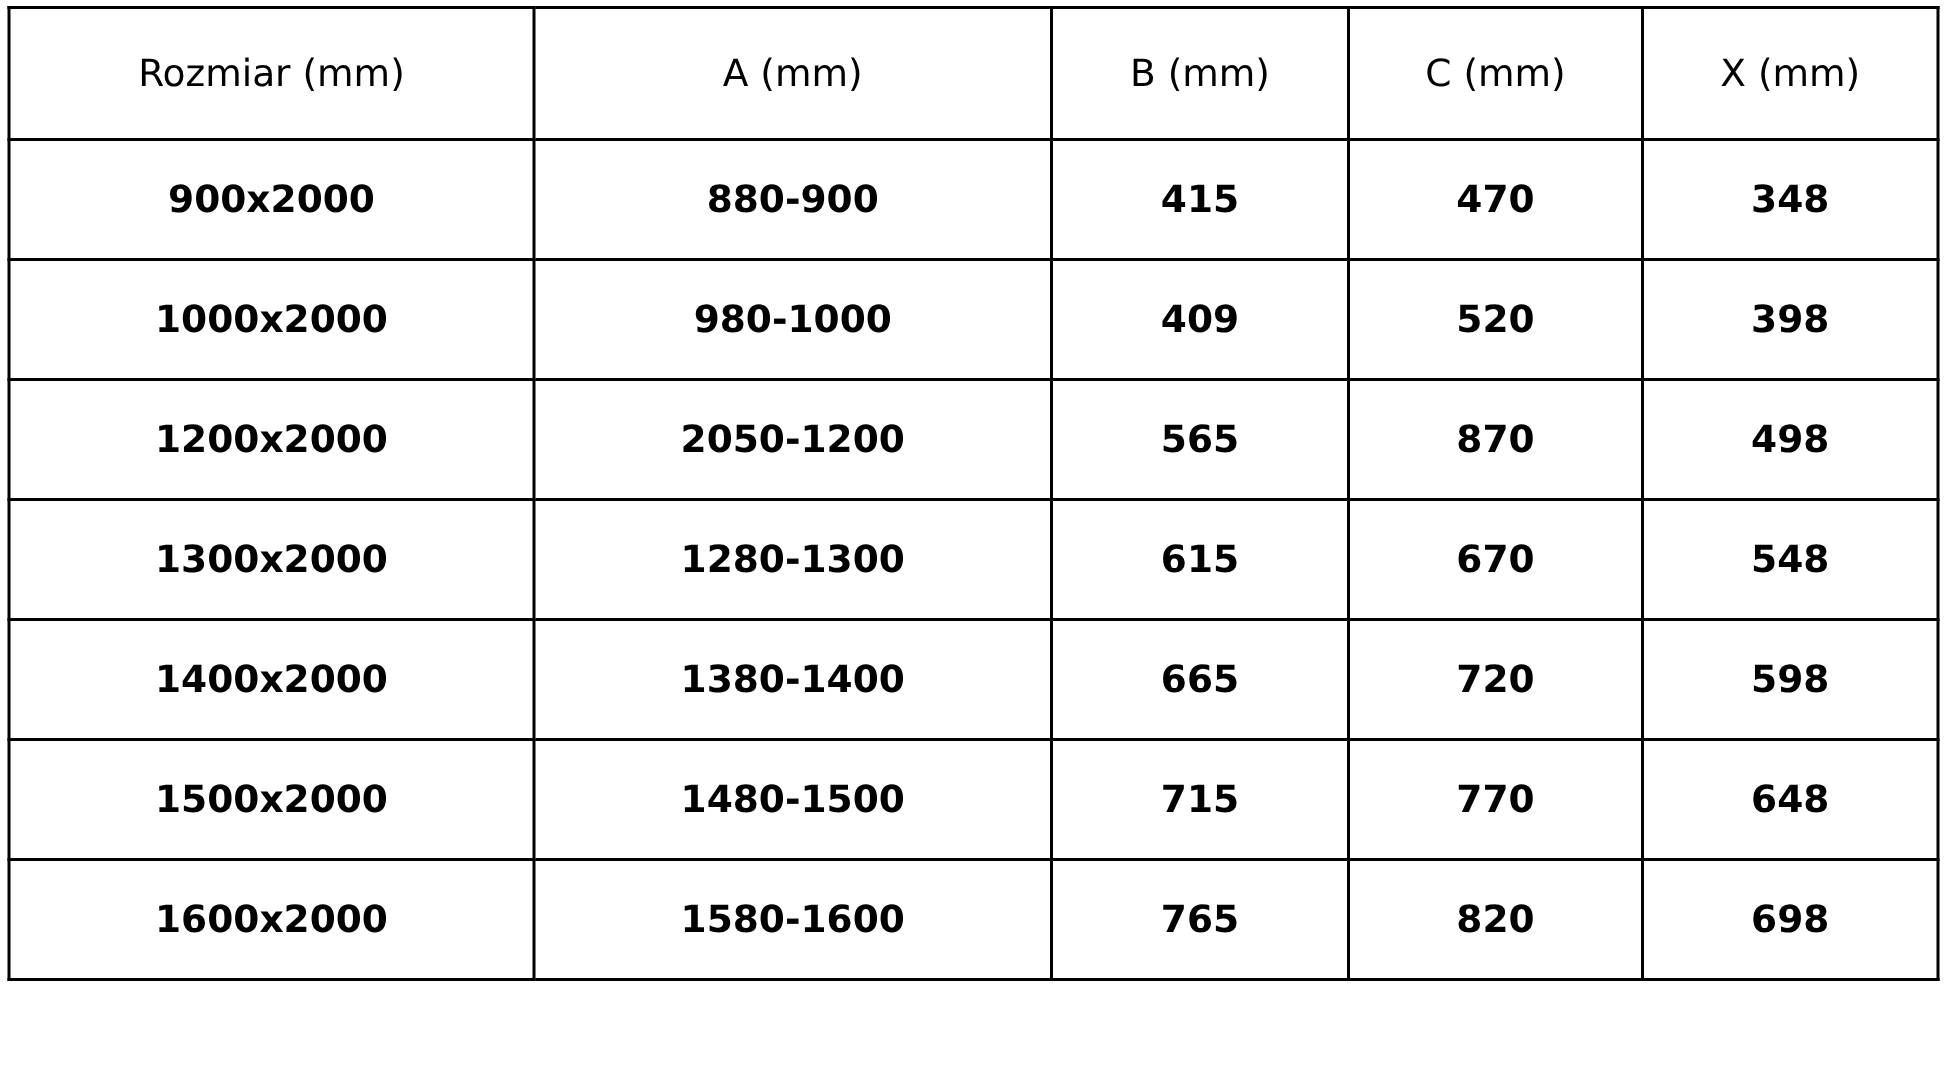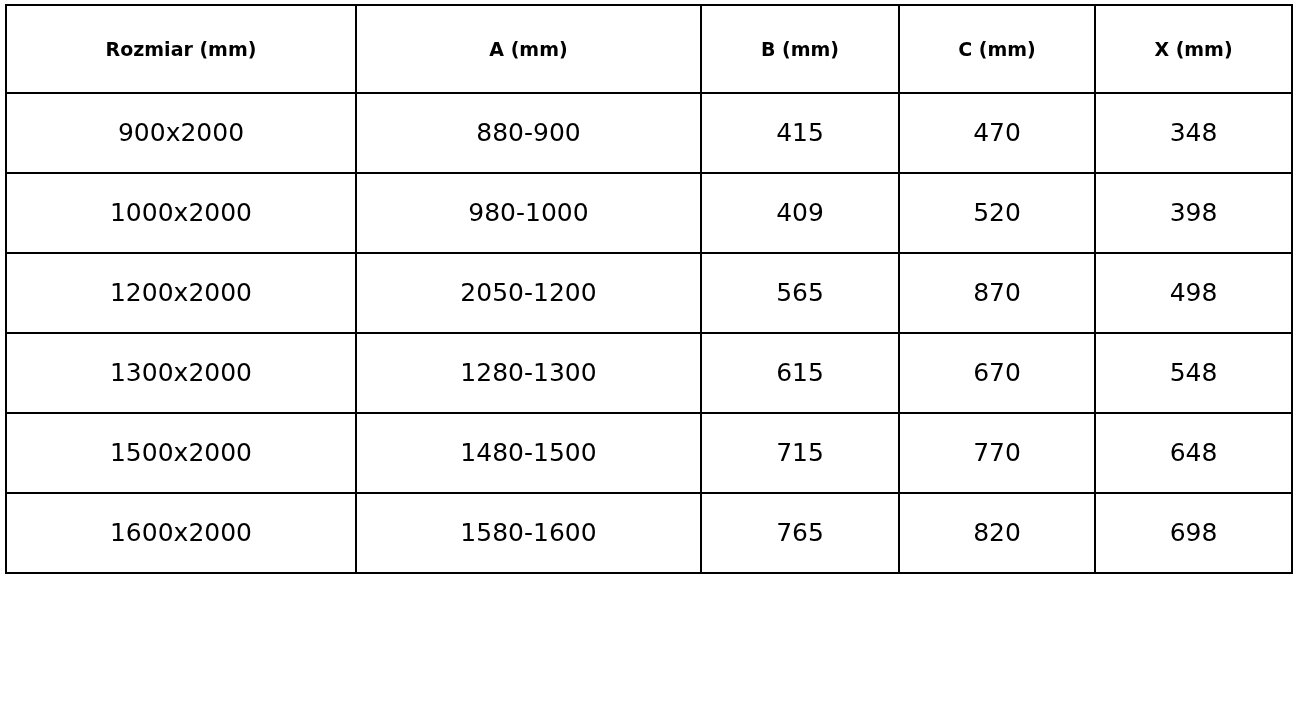--- a/index.html
+++ b/index.html
@@ -29,26 +29,26 @@
   }
   table.spec-table th,
   table.spec-table td {
     border: 2px solid #000000;
     text-align: center;
     vertical-align: middle;
     font-size: 25px;
     line-height: 1.1;
     padding: 0;
     height: 78px;
-    font-weight: normal;
+    font-weight: bold;
   }
   table.spec-table thead th {
-    font-weight: bold;
+    font-weight: normal;
     height: 86px;
-    font-size: 19px;
+    font-size: 25px;
   }
   col.c0 { width: 350px; }
   col.c1 { width: 345px; }
   col.c2 { width: 198px; }
   col.c3 { width: 196px; }
   col.c4 { width: 197px; }
 </style>
 </head>
 <body>
 
@@ -93,20 +93,27 @@
         <td>498</td>
       </tr>
       <tr>
         <td>1300x2000</td>
         <td>1280-1300</td>
         <td>615</td>
         <td>670</td>
         <td>548</td>
       </tr>
       <tr>
+        <td>1400x2000</td>
+        <td>1380-1400</td>
+        <td>665</td>
+        <td>720</td>
+        <td>598</td>
+      </tr>
+      <tr>
         <td>1500x2000</td>
         <td>1480-1500</td>
         <td>715</td>
         <td>770</td>
         <td>648</td>
       </tr>
       <tr>
         <td>1600x2000</td>
         <td>1580-1600</td>
         <td>765</td>

